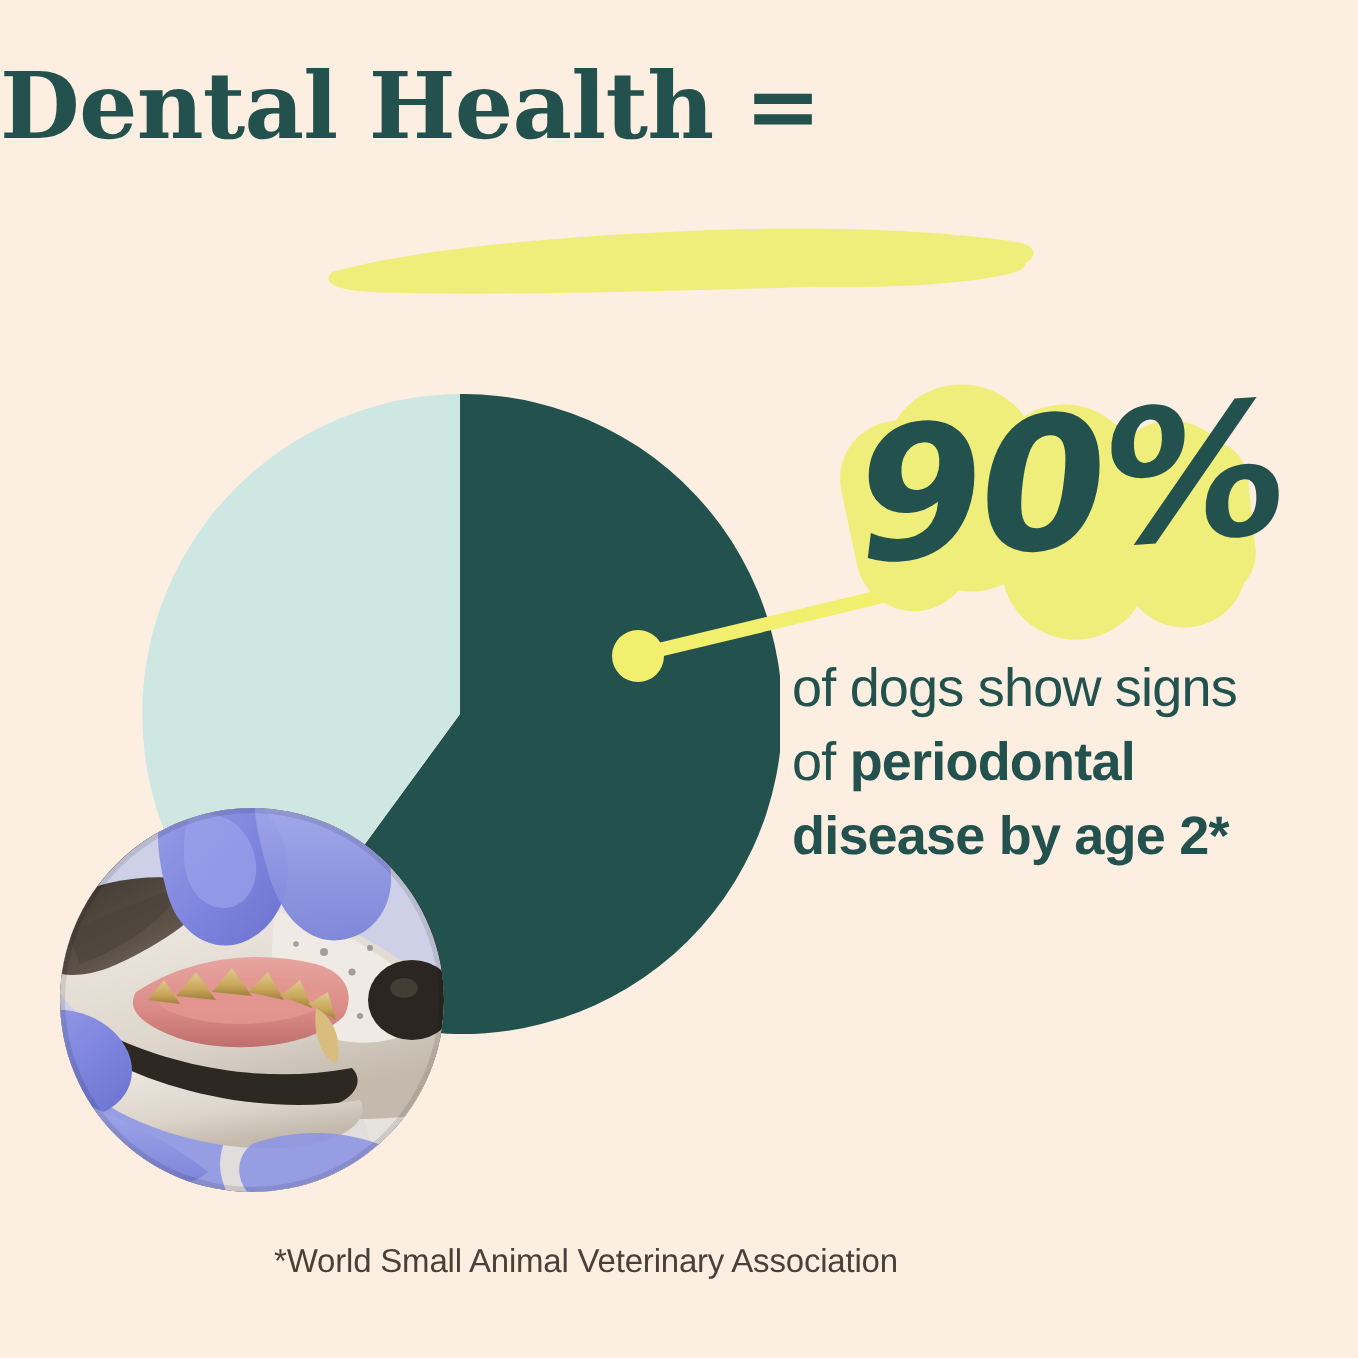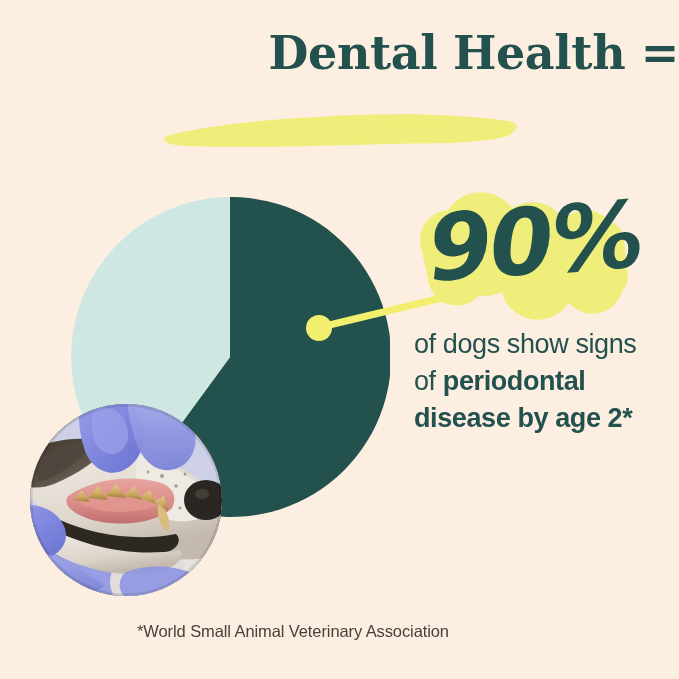--- a/index.html
+++ b/index.html
@@ -22,21 +22,21 @@
     background: #fcefe2;
     overflow: hidden;
   }
 
   
   .title-block {
     position: absolute;
     left: 0;
     top: 26px;
     width: 679px;
-    text-align: right;
+    text-align: left;
     z-index: 6;
   }
   .title-underline-svg {
     position: absolute;
     left: 150px;
     top: 96px;
     width: 380px;
     height: 62px;
     z-index: 4;
     pointer-events: none;
@@ -105,21 +105,21 @@
     color: #23514e;
     letter-spacing: -2px;
     transform: rotate(-4deg);
     transform-origin: left top;
     white-space: nowrap;
   }
 
   
   .body-copy {
     position: absolute;
-    left: 414px;
+    left: 396px;
     top: 326px;
     width: 236px;
     z-index: 5;
     color: #23514e;
     font-family: "Liberation Sans", sans-serif;
     font-size: 27px;
     line-height: 37px;
     letter-spacing: -0.4px;
   }
   .body-copy .reg { font-weight: normal; }

